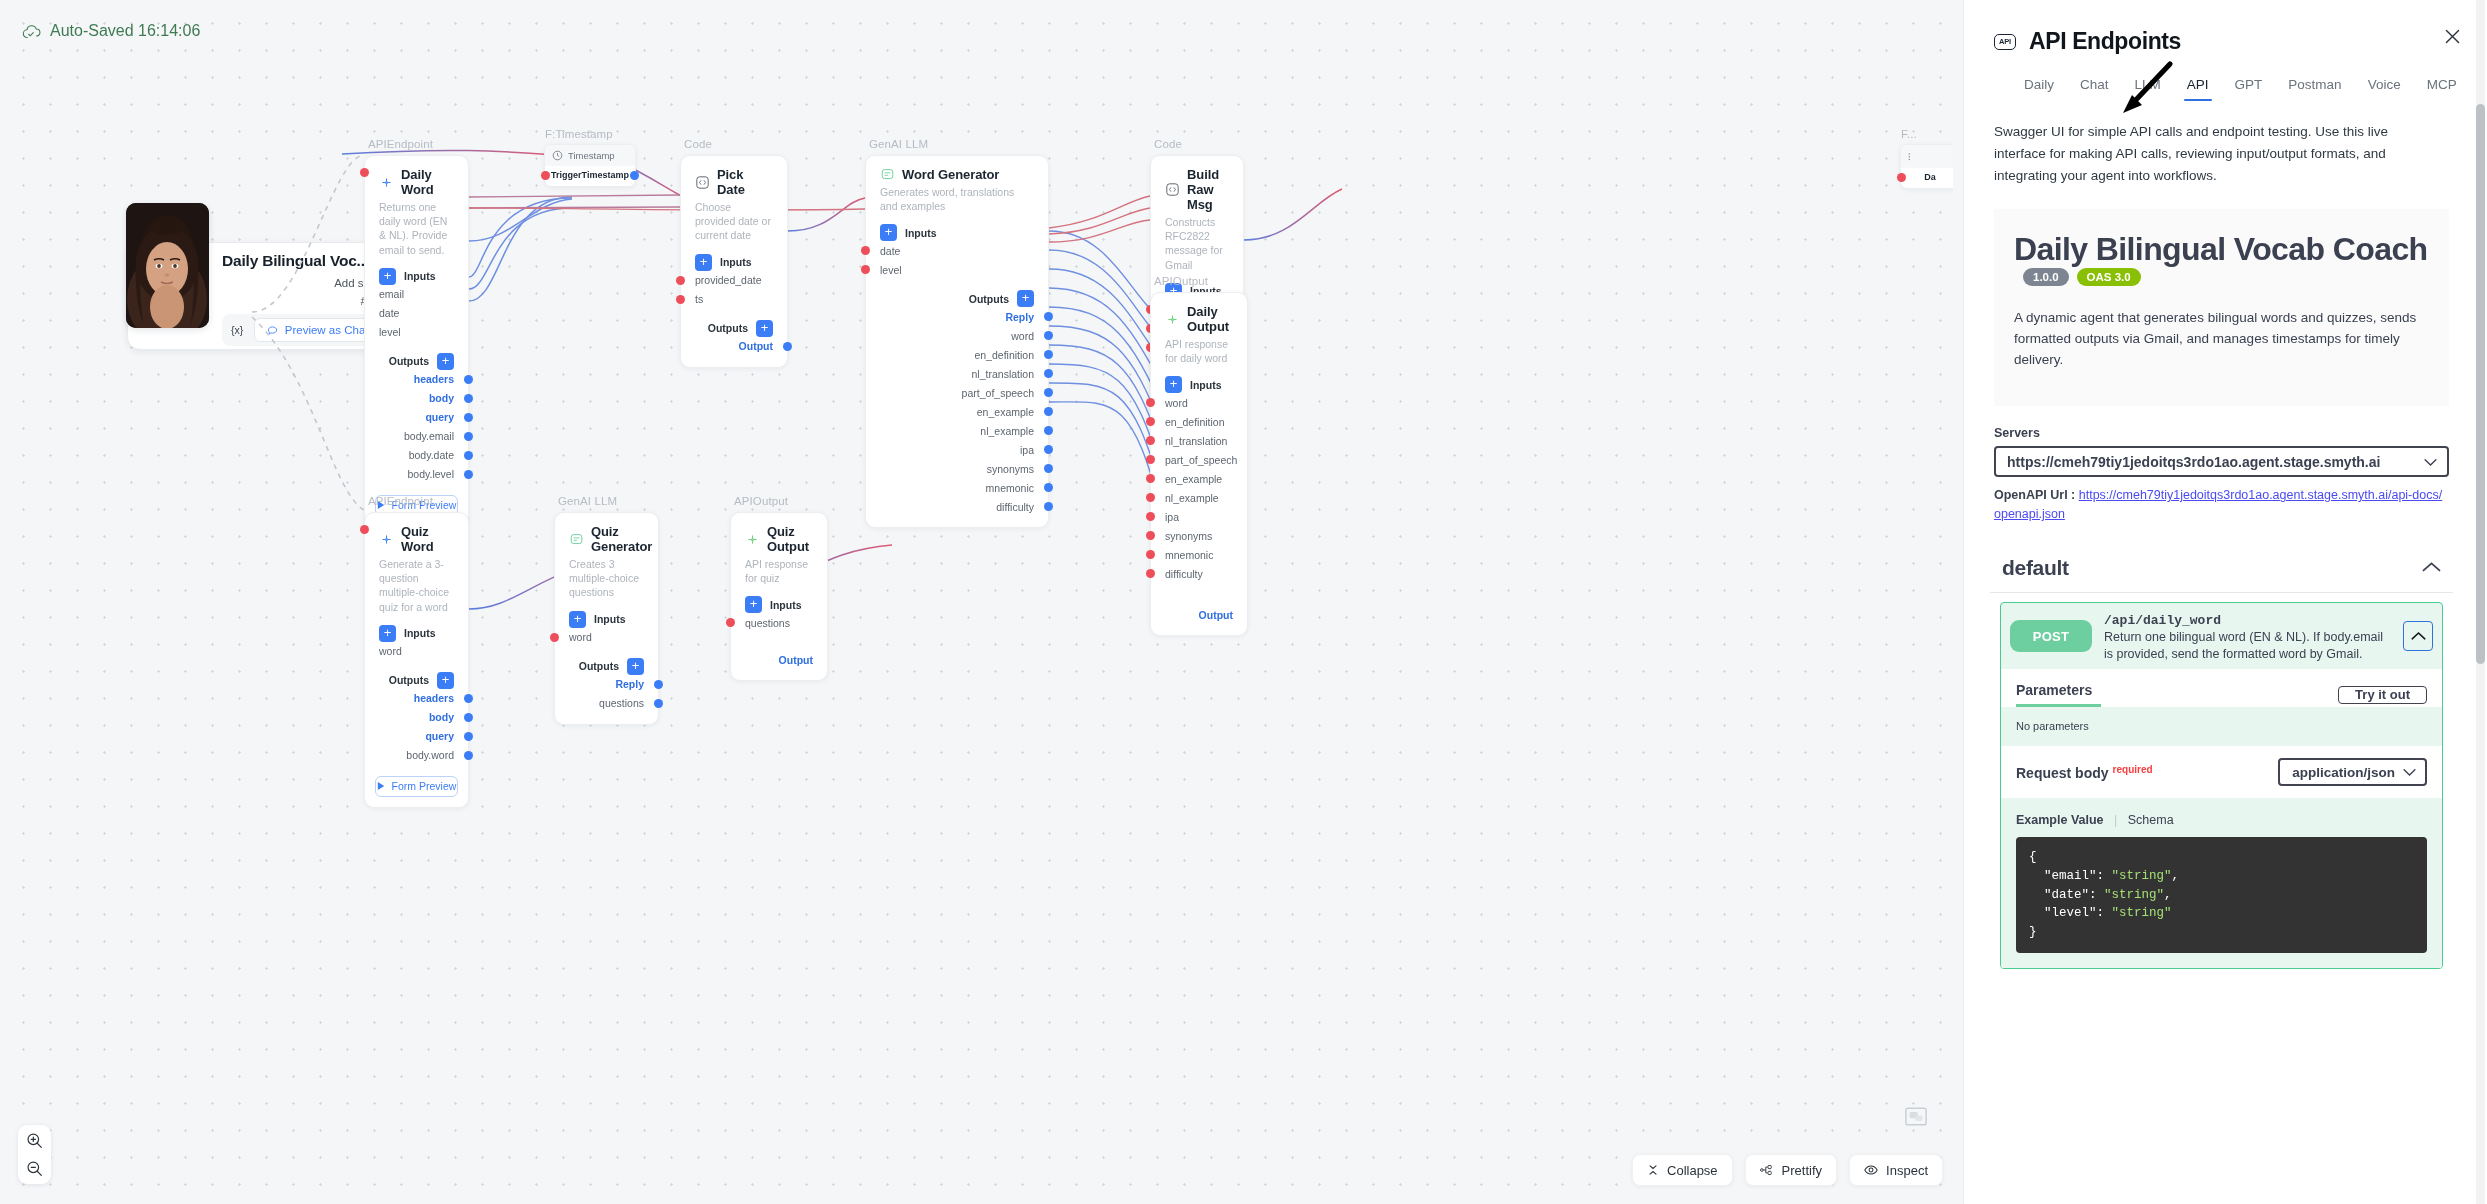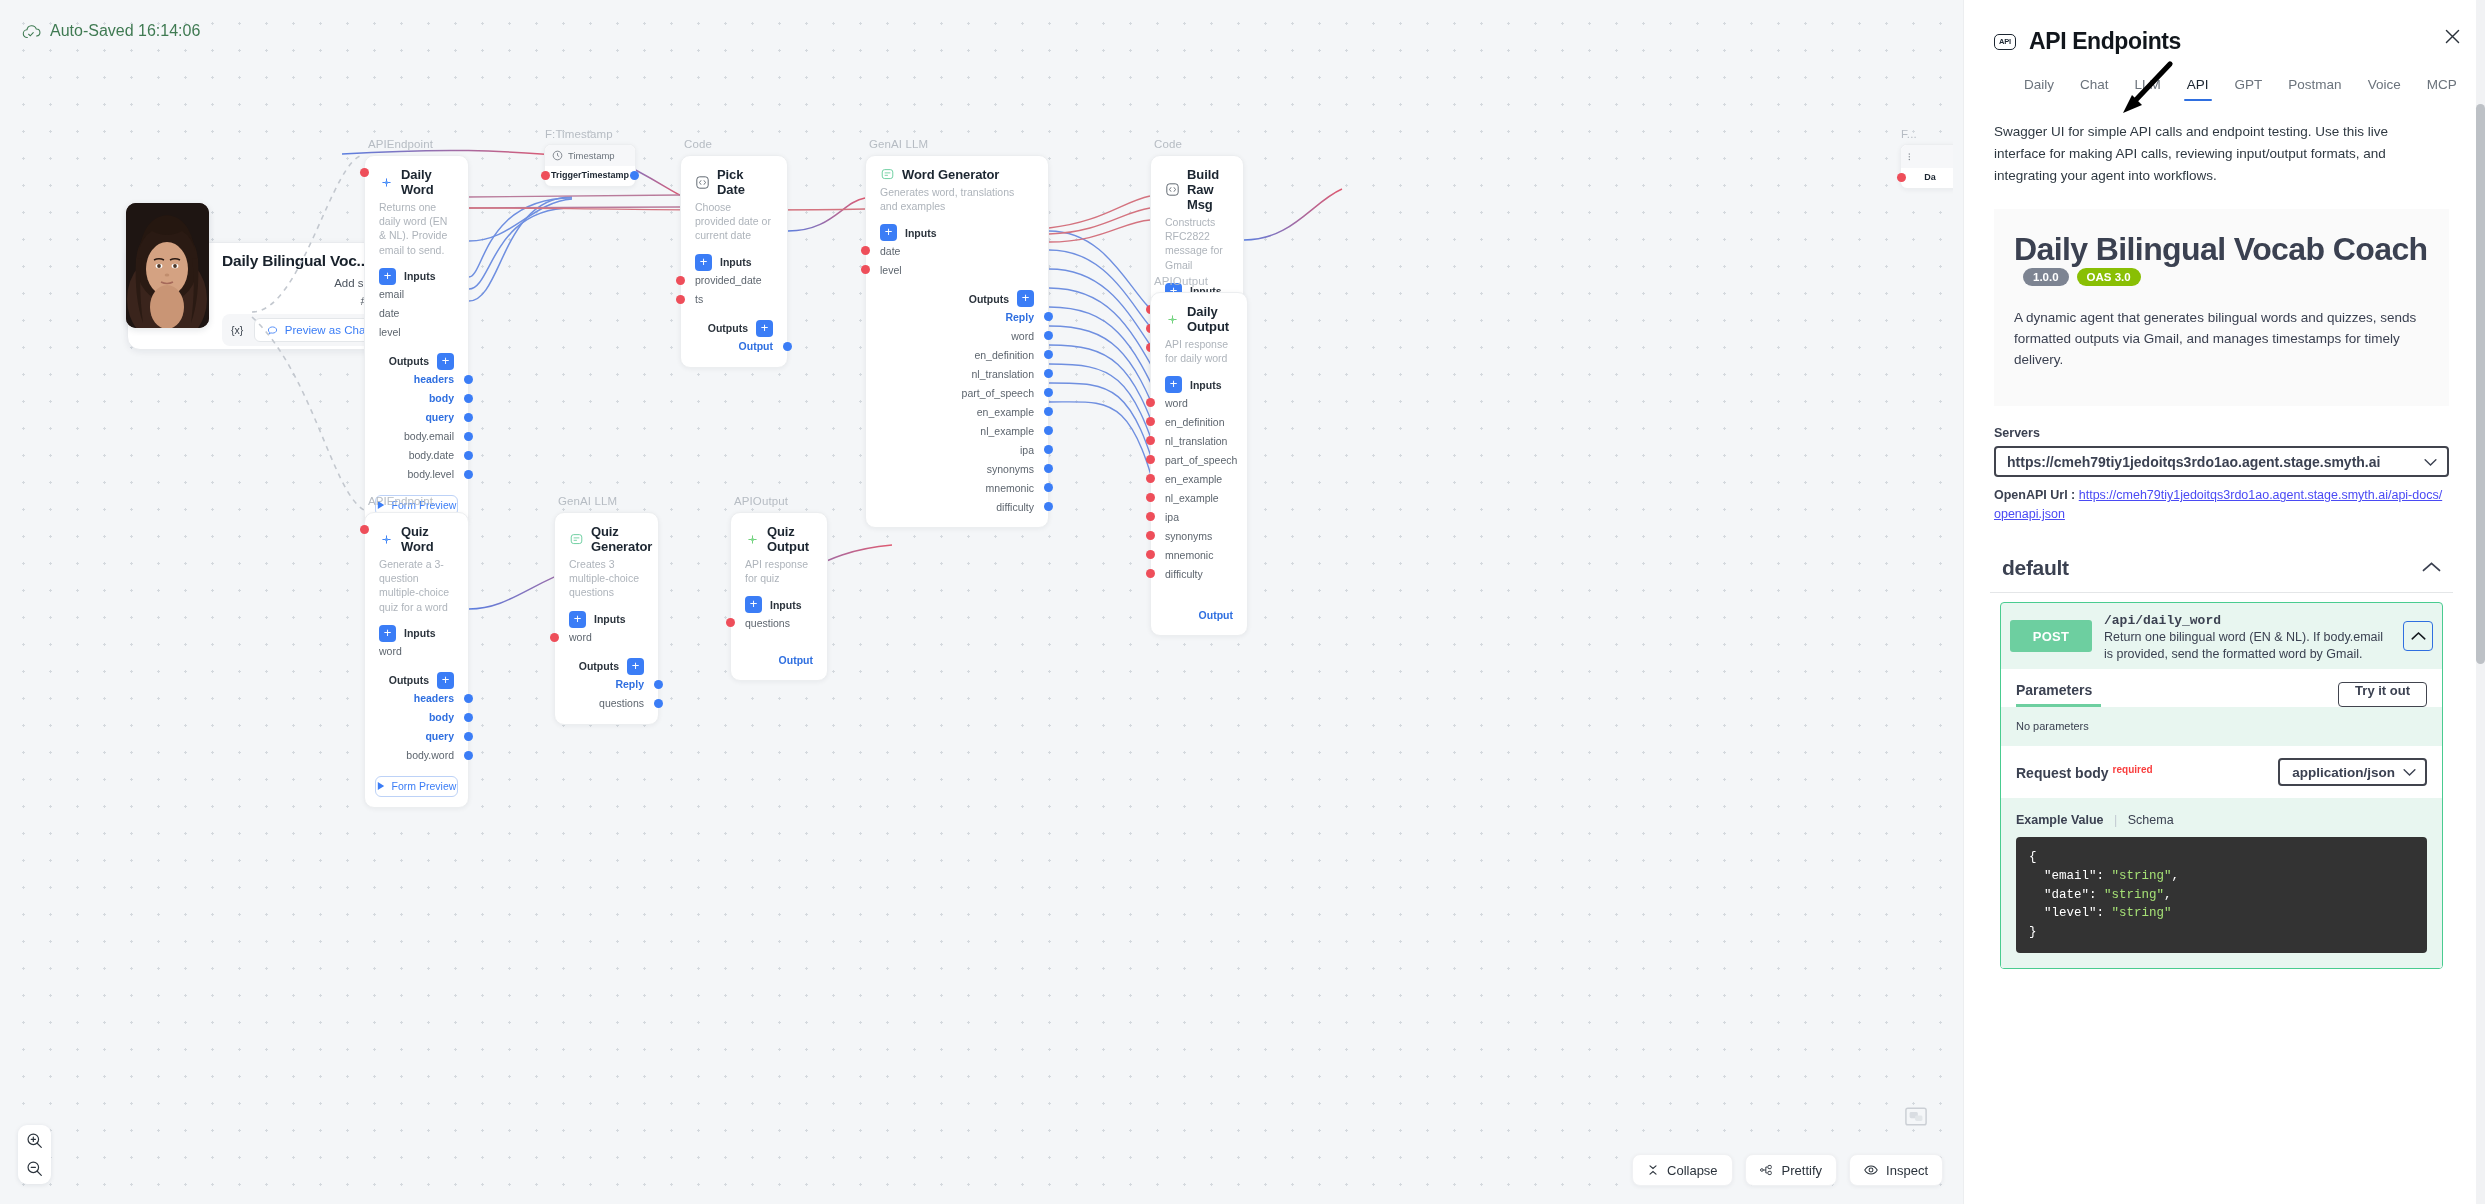--- a/index.html
+++ b/index.html
@@ -263,41 +263,41 @@
   .opblock {
     margin: 9px 10px 0 10px;
     border:1px solid #49cc90; border-radius:4px;
     background:#e8f6f0;
     overflow:hidden;
   }
   .op-summary { display:flex; align-items:center; gap:12px; padding:7px 9px; }
   .op-method {
     background:#6cc happy; }
   .op-method {
-    width:82px; min-width:82px; height:32px; border-radius:3px; background:#6dcfa0;
+    width:82px; min-width:82px; height:32px; border-radius:9px; background:#6dcfa0;
     color:#fff; font-size:13px; font-weight:700; letter-spacing:.3px;
     display:flex; align-items:center; justify-content:center;
   }
   .op-texts { flex:1; min-width:0;}
   .op-path { font-family:"Liberation Mono", monospace; font-size:13px; font-weight:700; color:#3b4151;}
   .op-desc { font-size:12.5px; color:#3b4151; line-height:1.33; margin-top:1px;}
   .op-toggle {
     width:30px; height:30px; border:1.6px solid #2f6fe0; border-radius:4px;
     display:flex; align-items:center; justify-content:center; cursor:pointer; background:#e8f6f0;
   }
   .op-body { background:#fff; }
   .op-params-head {
     display:flex; align-items:center; justify-content:space-between;
     padding: 13px 15px 0 15px;
   }
   .params-lbl { font-size:14px; font-weight:700; color:#3b4151; position:relative; padding-bottom:9px;}
   .params-lbl:after { content:""; position:absolute; left:0; width:85px; height:3px; background:#6dcfa0; bottom:0;}
   .tryout-btn {
     border:1px solid #41444e; border-radius:4px; background:#fff;
-    height:25px; padding:0 16px; font-size:13px; font-weight:700; color:#3b4151; cursor:pointer;
+    height:18px; padding:0 16px; font-size:13px; font-weight:700; color:#3b4151; cursor:pointer;
   }
   .noparams { background:#e8f6f0; padding:13px 15px; font-size:11px; color:#3b4151; }
   .reqbody-row {
     background:#fff; border-top:1px solid #e8f6f0;
     display:flex; align-items:center; justify-content:space-between;
     padding: 12px 15px;
   }
   .reqbody-lbl { font-size:14px; font-weight:700; color:#3b4151; }
   .req-required { color:#f93e3e; font-size:10px; font-weight:700; vertical-align:5px; margin-left:4px;}
   .mime-select {

